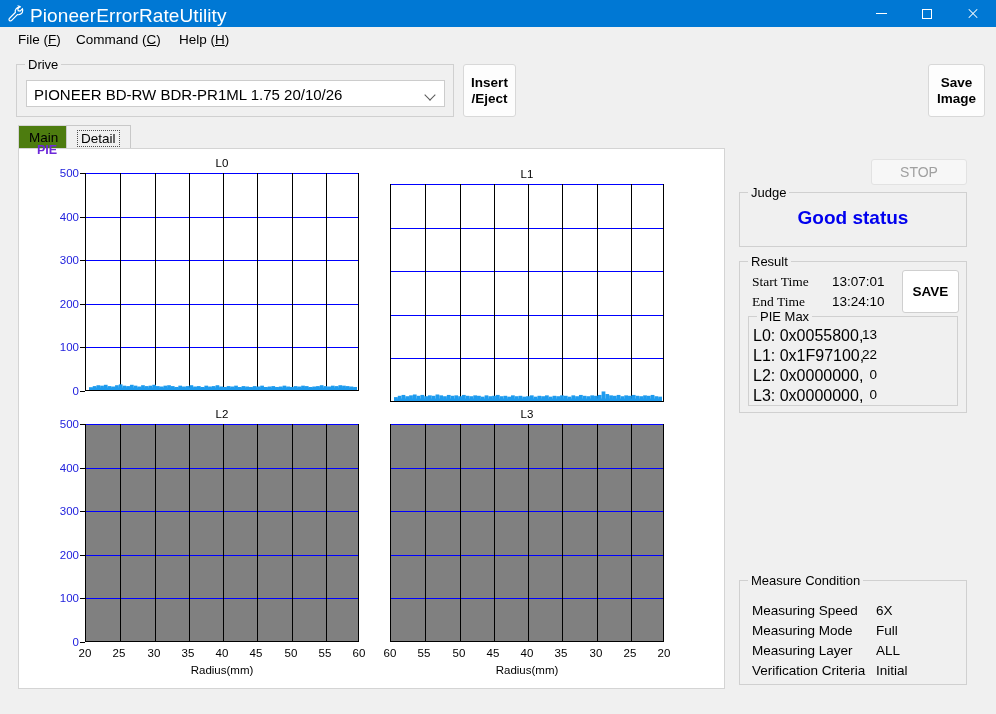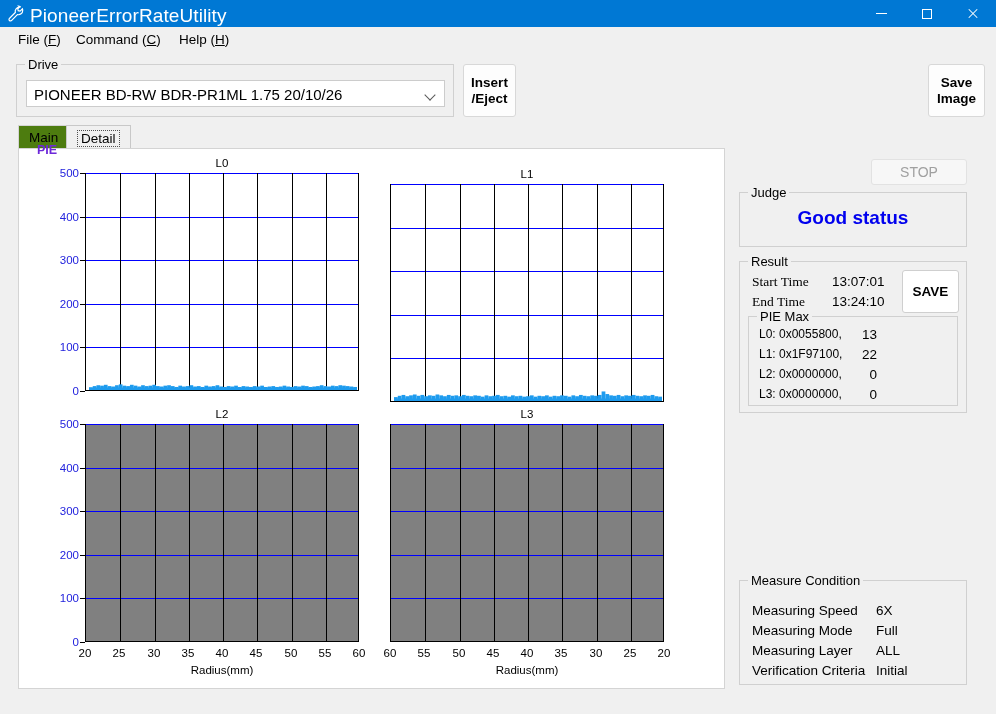--- a/index.html
+++ b/index.html
@@ -82,21 +82,21 @@
   
   #grp-judge{left:739px;top:192px;width:228px;height:55px;}
   .judge-val{position:absolute;left:0;right:0;top:14px;text-align:center;font-size:19px;font-weight:bold;color:#0000ee;}
 
   #grp-result{left:739px;top:261px;width:228px;height:152px;}
   .res-row{position:absolute;font-size:13.5px;}
   .res-lbl{position:absolute;left:12px;font-family:Liberation Serif, serif;}
   .res-val{position:absolute;left:92px;}
 
   #grp-piemax{left:748px;top:316px;width:210px;height:90px;}
-  .pm-row{position:absolute;left:10px;font-size:12px;white-space:pre;}
+  .pm-row{position:absolute;left:4px;font-size:16px;white-space:pre;}
   .pm-num{position:absolute;left:110px;font-size:13.5px;text-align:right;width:18px;}
 
   #grp-measure{left:739px;top:580px;width:228px;height:105px;}
   .mc-lbl{position:absolute;left:12px;font-size:13.5px;}
   .mc-val{position:absolute;left:136px;font-size:13.5px;}
 </style>
 </head>
 <body>
 
 <div class="app">

